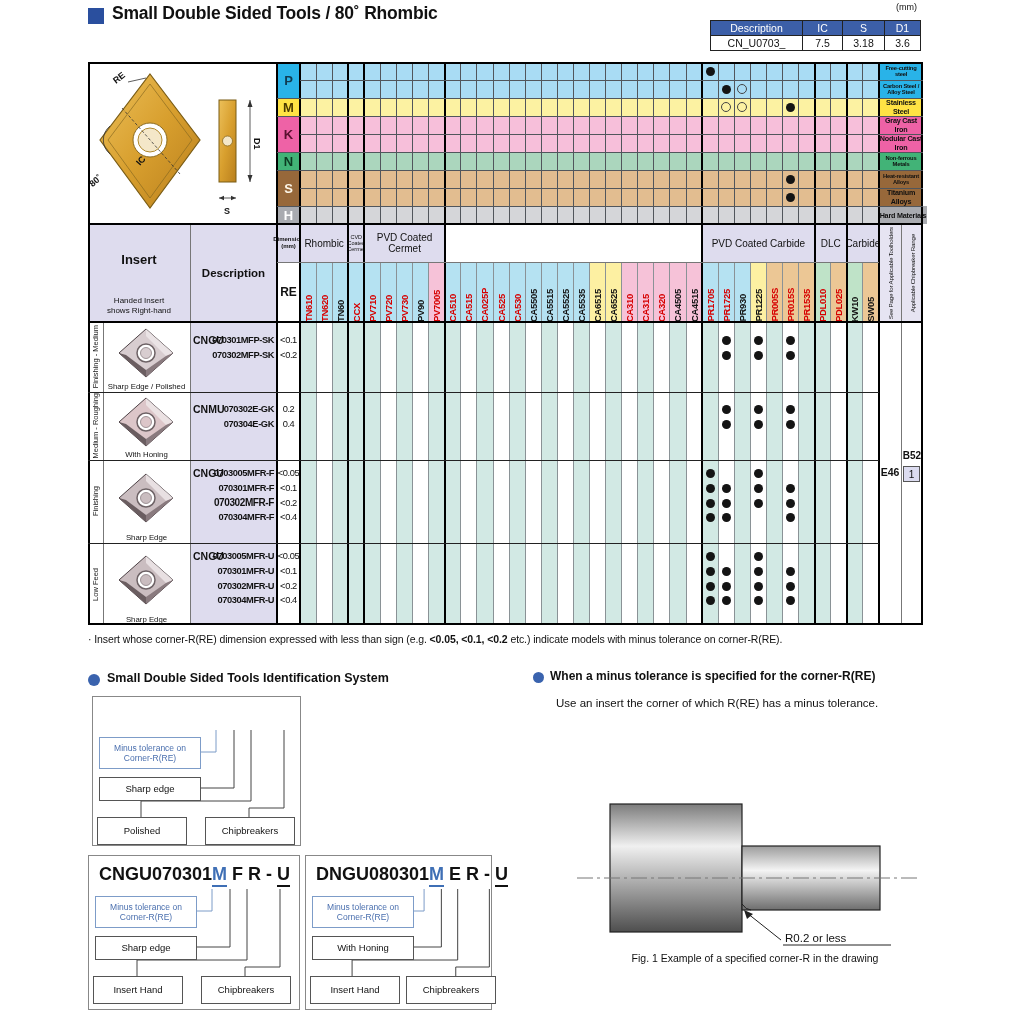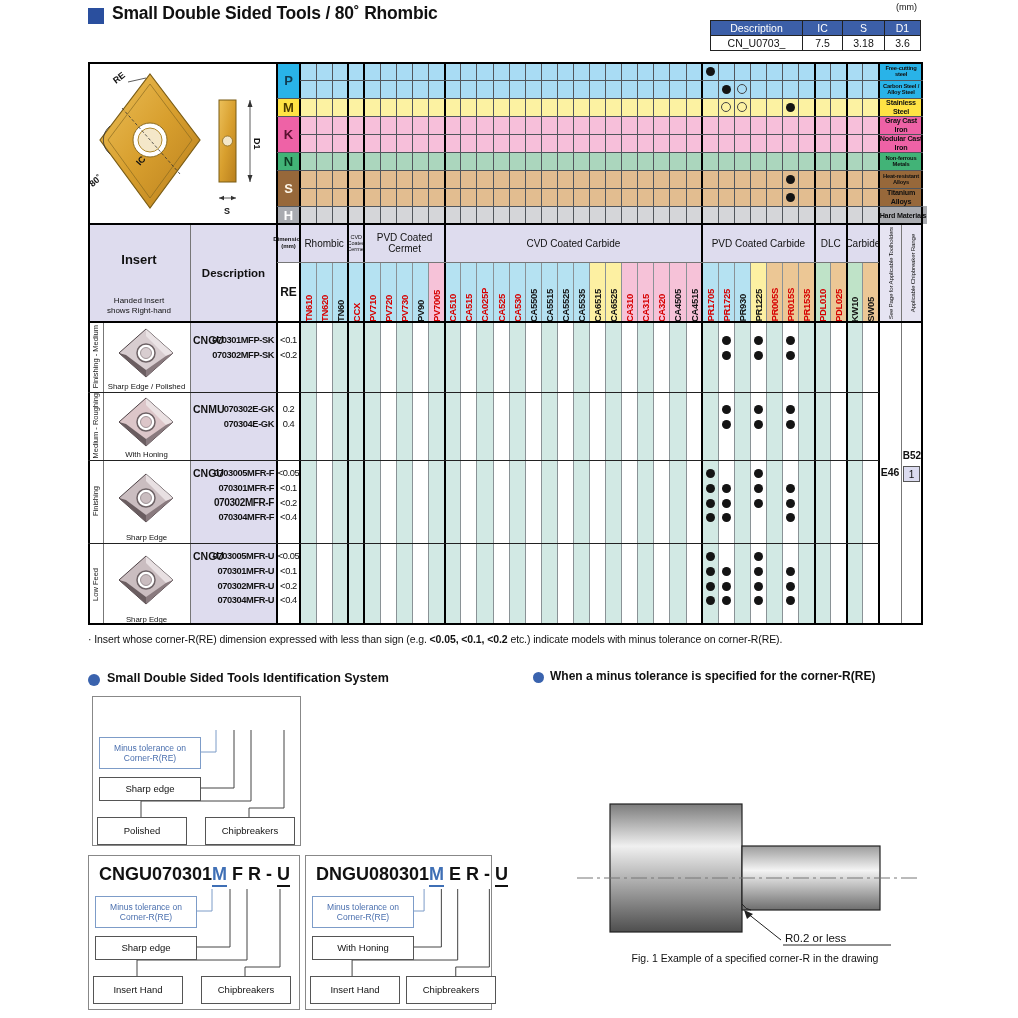--- a/index.html
+++ b/index.html
@@ -147,21 +147,20 @@
     </div>
     <div class="cell" style="left: 308.5px; top: 200px; width: 16.0833px; height: 60px; background: rgb(181, 226, 242); display: flex; align-items: flex-end; justify-content: center;">
       <div class="vtext" style="font-size: 9.5px; font-weight: bold; color: rgb(214, 0, 0); padding-bottom: 3px; letter-spacing: -0.3px;">PV730</div>
     </div>
     <div class="cell" style="left: 324.583px; top: 200px; width: 16.0833px; height: 60px; background: rgb(181, 226, 242); display: flex; align-items: flex-end; justify-content: center;">
       <div class="vtext" style="font-size: 9.5px; font-weight: bold; color: rgb(20, 20, 20); padding-bottom: 3px; letter-spacing: -0.3px;">PV90</div>
     </div>
     <div class="cell" style="left: 340.667px; top: 200px; width: 16.0833px; height: 60px; background: rgb(246, 194, 216); display: flex; align-items: flex-end; justify-content: center;">
       <div class="vtext" style="font-size: 9.5px; font-weight: bold; color: rgb(214, 0, 0); padding-bottom: 3px; letter-spacing: -0.3px;">PV7005</div>
     </div>
-    <div class="cell" style="left: 356.75px; top: 162px; width: 257.333px; height: 38px; background: rgb(222, 220, 238); display: flex; align-items: center; justify-content: center; text-align: center; font-size: 10px; line-height: 11px; color: rgb(17, 17, 17); padding: 0px 1px;">CVD Coated Carbide</div>
     <div class="cell" style="left: 356.75px; top: 200px; width: 16.0833px; height: 60px; background: rgb(181, 226, 242); display: flex; align-items: flex-end; justify-content: center;">
       <div class="vtext" style="font-size: 9.5px; font-weight: bold; color: rgb(214, 0, 0); padding-bottom: 3px; letter-spacing: -0.3px;">CA510</div>
     </div>
     <div class="cell" style="left: 372.833px; top: 200px; width: 16.0833px; height: 60px; background: rgb(181, 226, 242); display: flex; align-items: flex-end; justify-content: center;">
       <div class="vtext" style="font-size: 9.5px; font-weight: bold; color: rgb(214, 0, 0); padding-bottom: 3px; letter-spacing: -0.3px;">CA515</div>
     </div>
     <div class="cell" style="left: 388.917px; top: 200px; width: 16.0833px; height: 60px; background: rgb(181, 226, 242); display: flex; align-items: flex-end; justify-content: center;">
       <div class="vtext" style="font-size: 9.5px; font-weight: bold; color: rgb(214, 0, 0); padding-bottom: 3px; letter-spacing: -0.3px;">CA025P</div>
     </div>
     <div class="cell" style="left: 405px; top: 200px; width: 16.0833px; height: 60px; background: rgb(181, 226, 242); display: flex; align-items: flex-end; justify-content: center;">
@@ -555,20 +554,21 @@
 
 <div class="abs" id="footnote"><span>· Insert whose corner-R(RE) dimension expressed with less than sign (e.g. </span><b>&lt;0.05, &lt;0.1, &lt;0.2</b><span> etc.) indicate models with minus tolerance on corner-R(RE).</span></div>
 
 <div class="bullet" style="left:88px;top:674px;"></div>
 <div class="sect-title" style="left:107px;top:671px;">Small Double Sided Tools Identification System</div>
 
 <div class="bullet" style="left:533px;top:672px;width:11px;height:11px;"></div>
 <div class="sect-title" style="left:550px;top:669px;font-size:12px;">When a minus tolerance is specified for the corner-R(RE)</div>
 
 <div class="abs" id="note-para">
+  <p>Use an insert the corner of which R(RE) has a minus tolerance.</p>
 </div>
 
 <div class="abs" id="fig-area" style="left:555px;top:790px;width:400px;height:160px;">
 <svg width="400" height="160" viewBox="0 0 400 160">
  <defs>
   <linearGradient id="st1" x1="0" y1="0" x2="0" y2="1">
    <stop offset="0" stop-color="#7c7c7c"></stop>
           <stop offset="0.33" stop-color="#f0f0f0"></stop>
           <stop offset="1" stop-color="#4e4e4e"></stop>
   </linearGradient>

